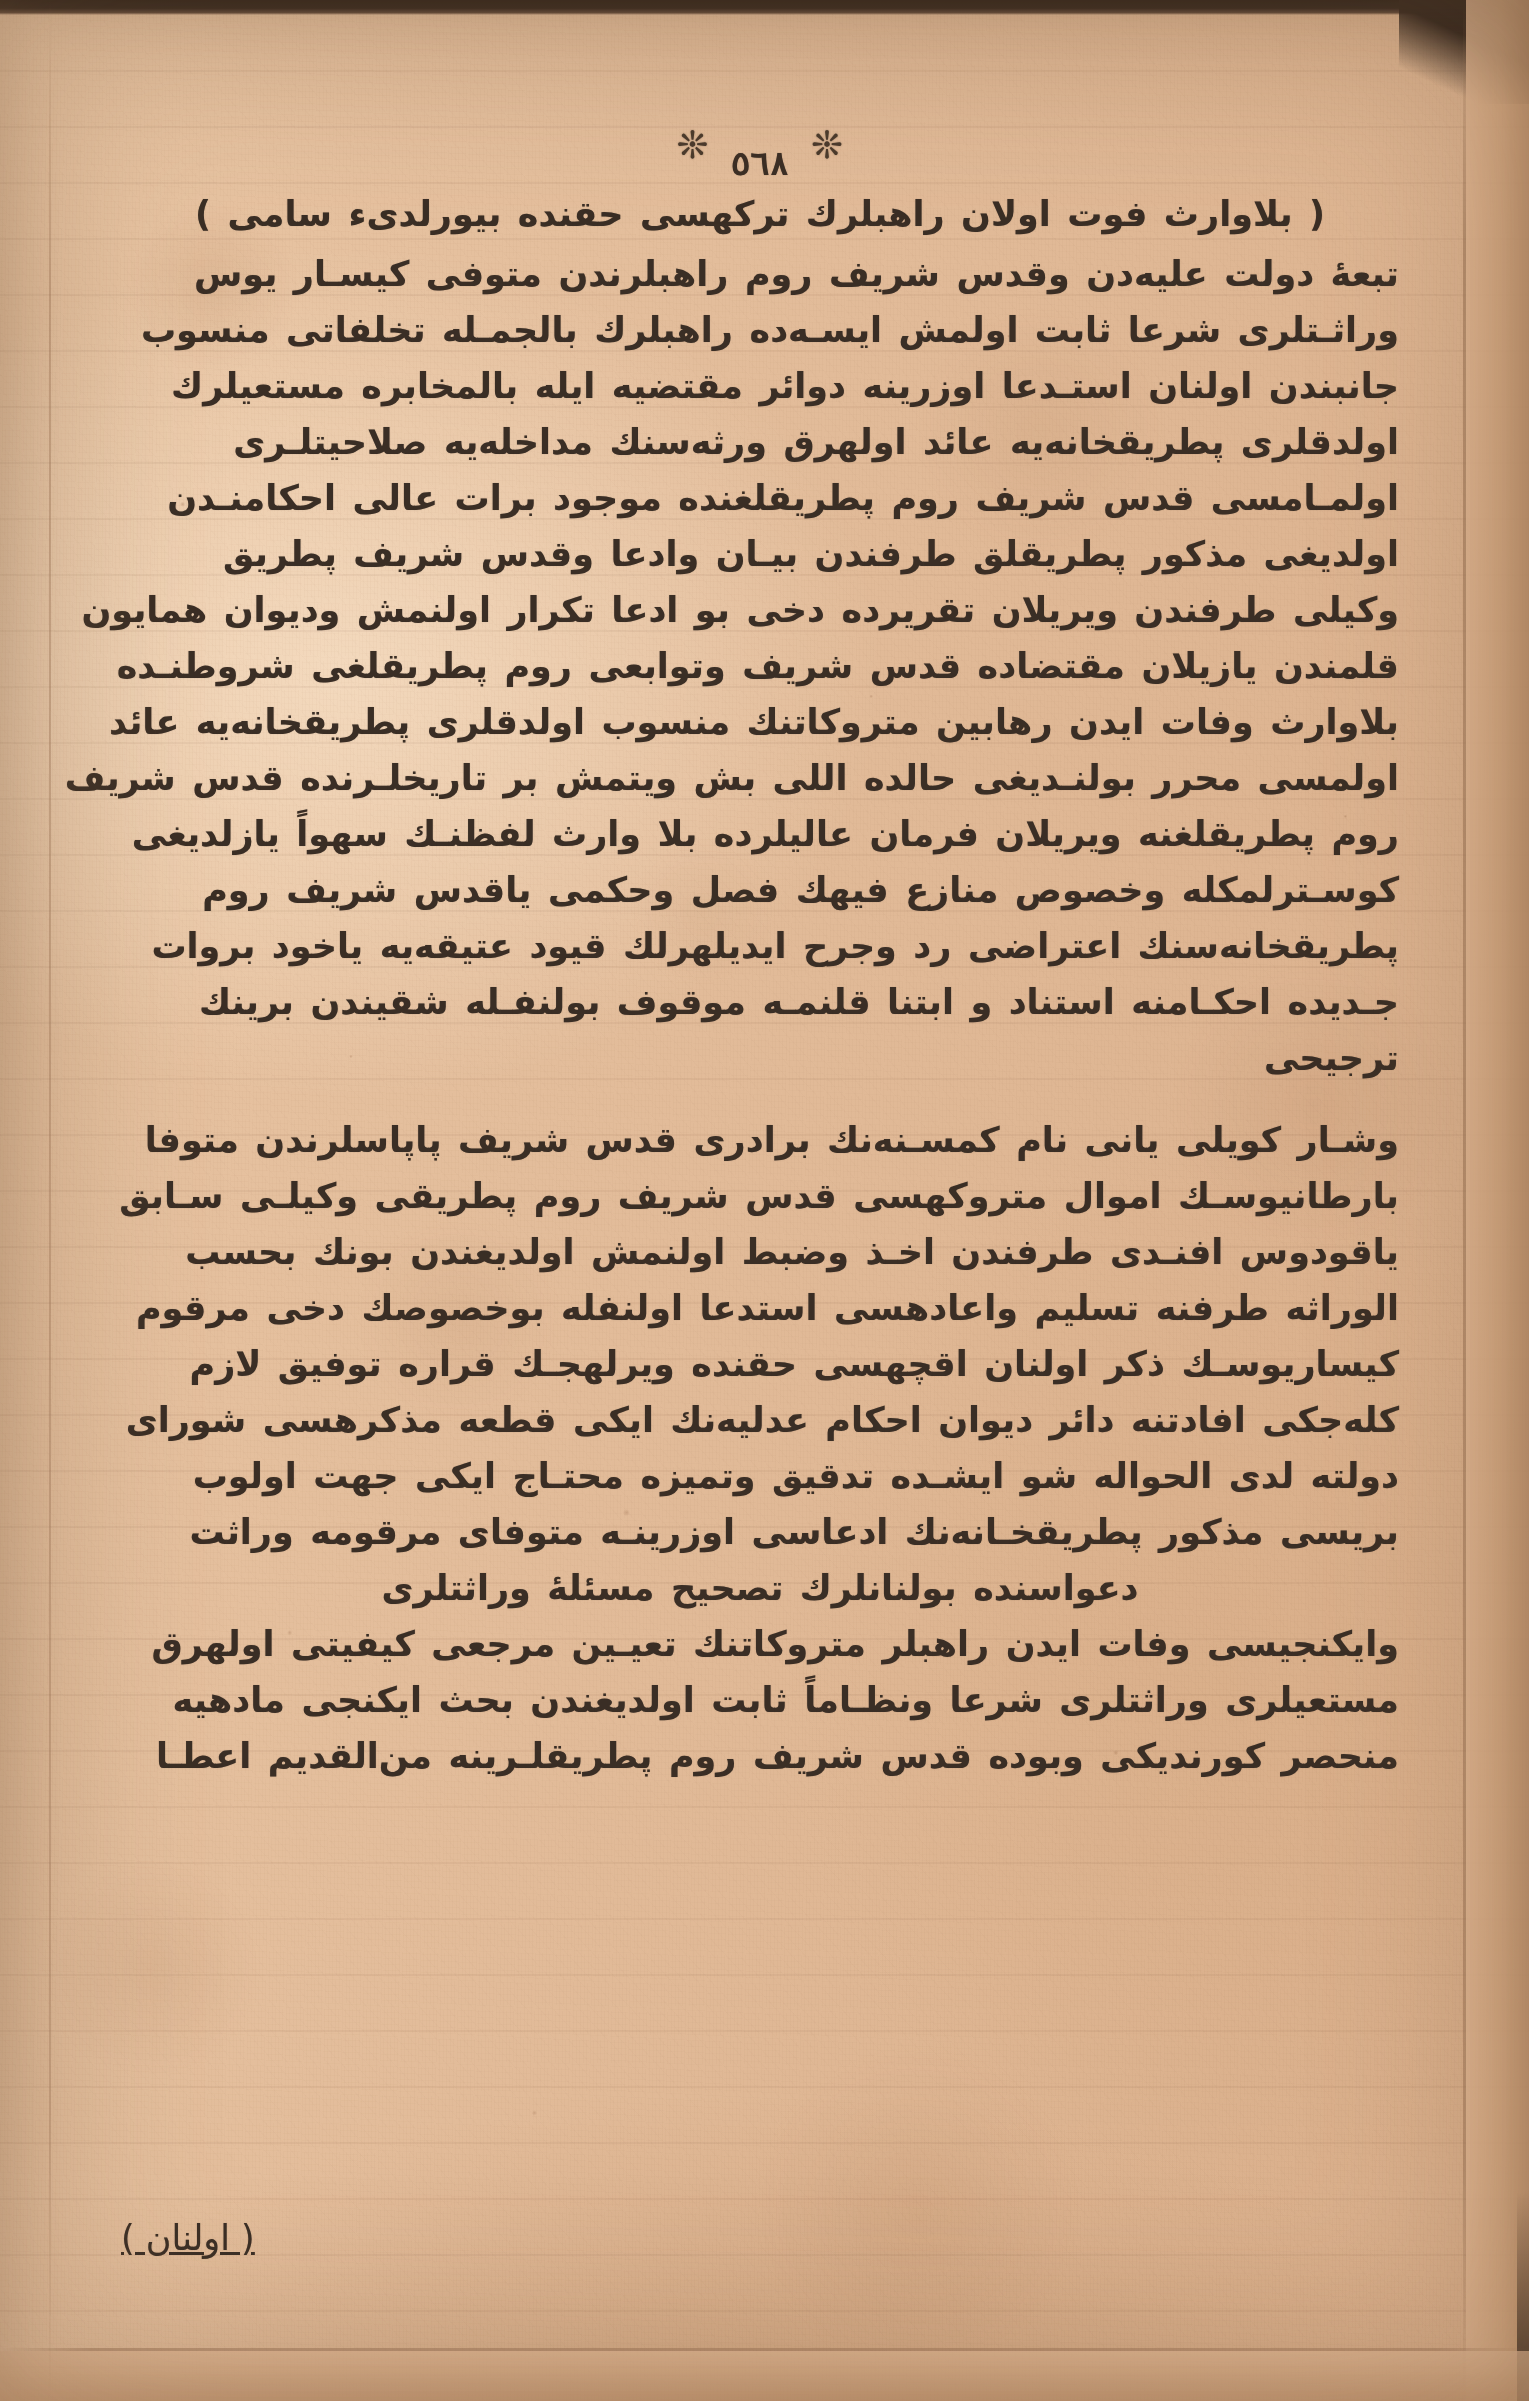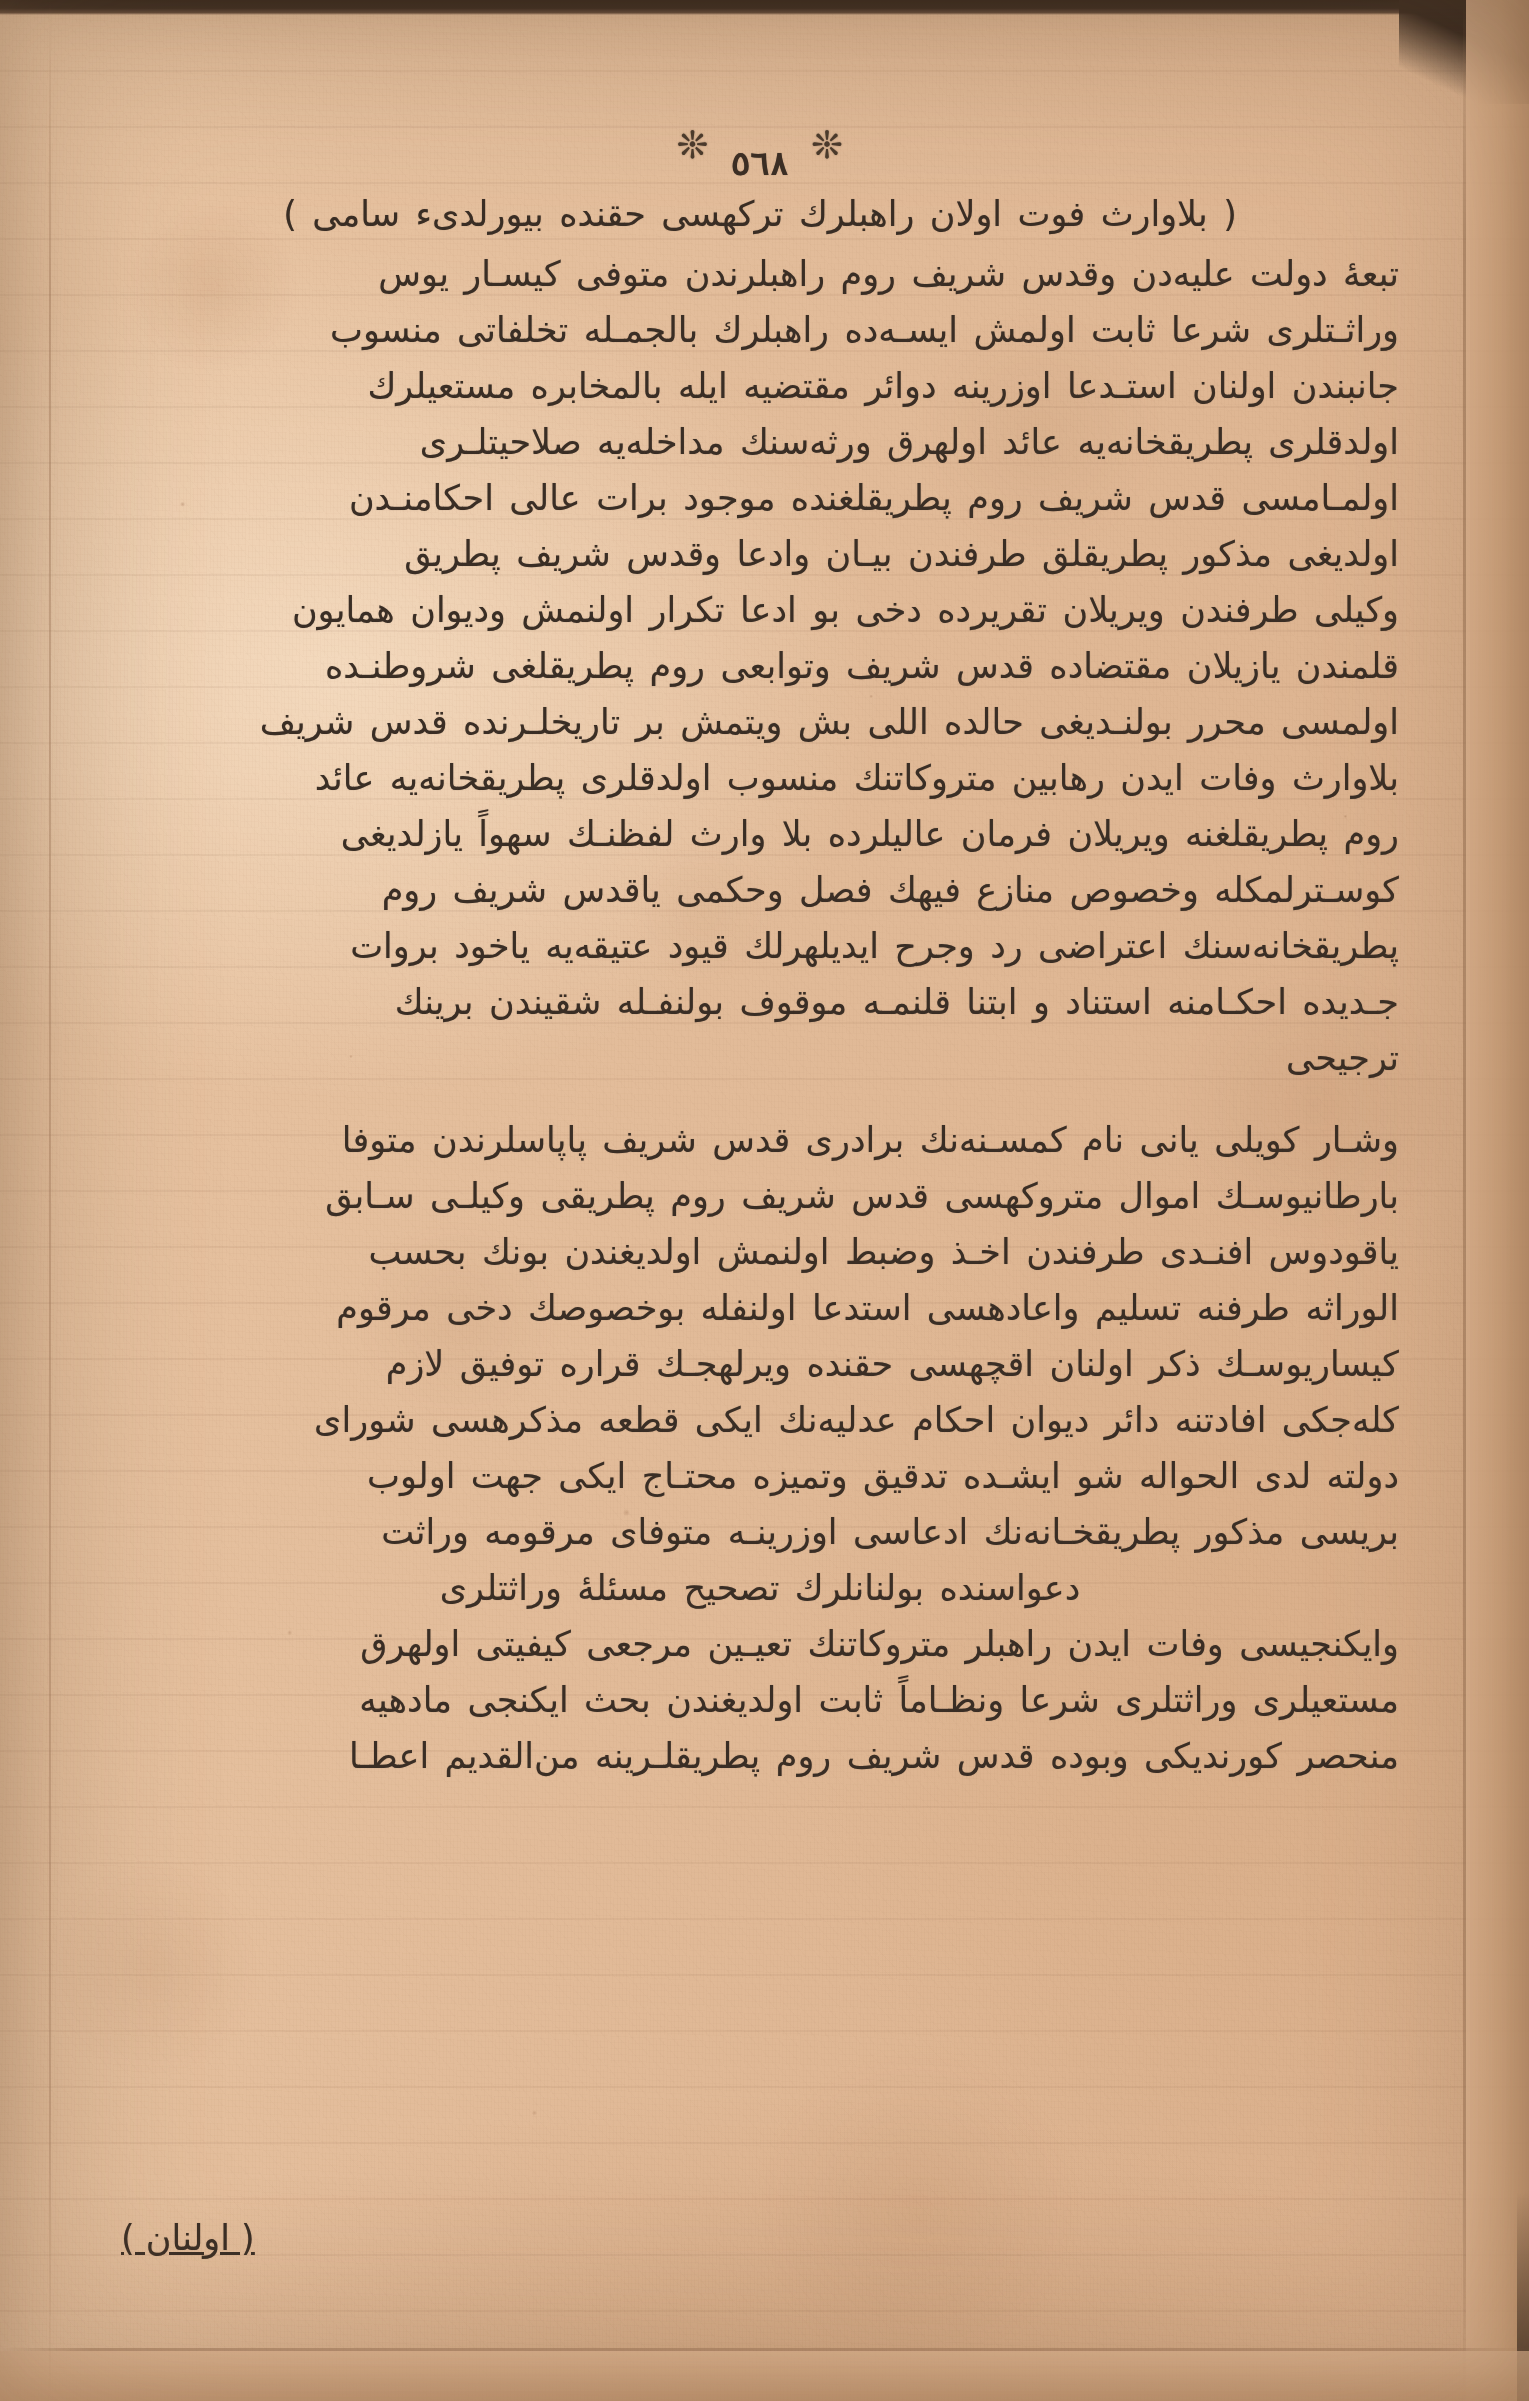--- a/index.html
+++ b/index.html
@@ -133,20 +133,21 @@
     top:186px; left:0; right:0;
     direction:rtl;
     text-align:justify;
     text-align-last:justify;
     color:#3a2e25;
     font-size:35px;
     line-height:56px;
     letter-spacing:0px;
     word-spacing:4.3px;
     text-shadow:0 0 0.9px rgba(58,46,37,.40);
+    font-weight:bold;
   }
   .line{
     display:block;
     white-space:nowrap;
     margin:0;
     padding:0;
   }
 
   .title-line{
     text-align:center;
@@ -218,22 +219,22 @@
       <span class="line title-line">( بلاوارث فوت اولان راهبلرك تركهسى حقنده بيورلدىء سامى )</span>
 
       <span class="line ragged">تبعهٔ دولت عليه‌دن وقدس شريف روم راهبلرندن متوفى كيسـار يوس</span>
       <span class="line ragged">وراثـتلرى شرعا ثابت اولمش ايسـه‌ده راهبلرك بالجمـله تخلفاتى منسوب</span>
       <span class="line ragged">جانبندن اولنان استـدعا اوزرينه دوائر مقتضيه ايله بالمخابره مستعيلرك</span>
       <span class="line ragged">اولدقلرى پطريقخانه‌يه عائد اولهرق ورثه‌سنك مداخله‌يه صلاحيتلـرى</span>
       <span class="line ragged">اولمـامسى قدس شريف روم پطريقلغنده موجود برات عالى احكامنـدن</span>
       <span class="line ragged">اولديغى مذكور پطريقلق طرفندن بيـان وادعا وقدس شريف پطريق</span>
       <span class="line ragged">وكيلى طرفندن ويريلان تقريرده دخى بو ادعا تكرار اولنمش وديوان همايون</span>
       <span class="line ragged">قلمندن يازيلان مقتضاده قدس شريف وتوابعى روم پطريقلغى شروطنـده</span>
+      <span class="line ragged">بلاوارث وفات ايدن رهابين متروكاتنك منسوب اولدقلرى پطريقخانه‌يه عائد</span>
       <span class="line ragged">اولمسى محرر بولنـديغى حالده اللى بش ويتمش بر تاريخلـرنده قدس شريف</span>
-      <span class="line ragged">بلاوارث وفات ايدن رهابين متروكاتنك منسوب اولدقلرى پطريقخانه‌يه عائد</span>
       <span class="line ragged">روم پطريقلغنه ويريلان فرمان عاليلرده بلا وارث لفظنـك سهواً يازلديغى</span>
       <span class="line ragged">كوسـترلمكله وخصوص منازع فيهك فصل وحكمى ياقدس شريف روم</span>
       <span class="line ragged">پطريقخانه‌سنك اعتراضى رد وجرح ايديلهرلك قيود عتيقه‌يه ياخود بروات</span>
       <span class="line ragged">جـديده احكـامنه استناد و ابتنا قلنمـه موقوف بولنفـله شقيندن برينك</span>
       <span class="line ragged">ترجيحى</span>
 
       <span class="para-gap"></span>
 
       <span class="line ragged">وشـار كويلى يانى نام كمسـنه‌نك برادرى قدس شريف پاپاسلرندن متوفا</span>
       <span class="line ragged">بارطانيوسـك اموال متروكهسى قدس شريف روم پطريقى وكيلـى سـابق</span>

